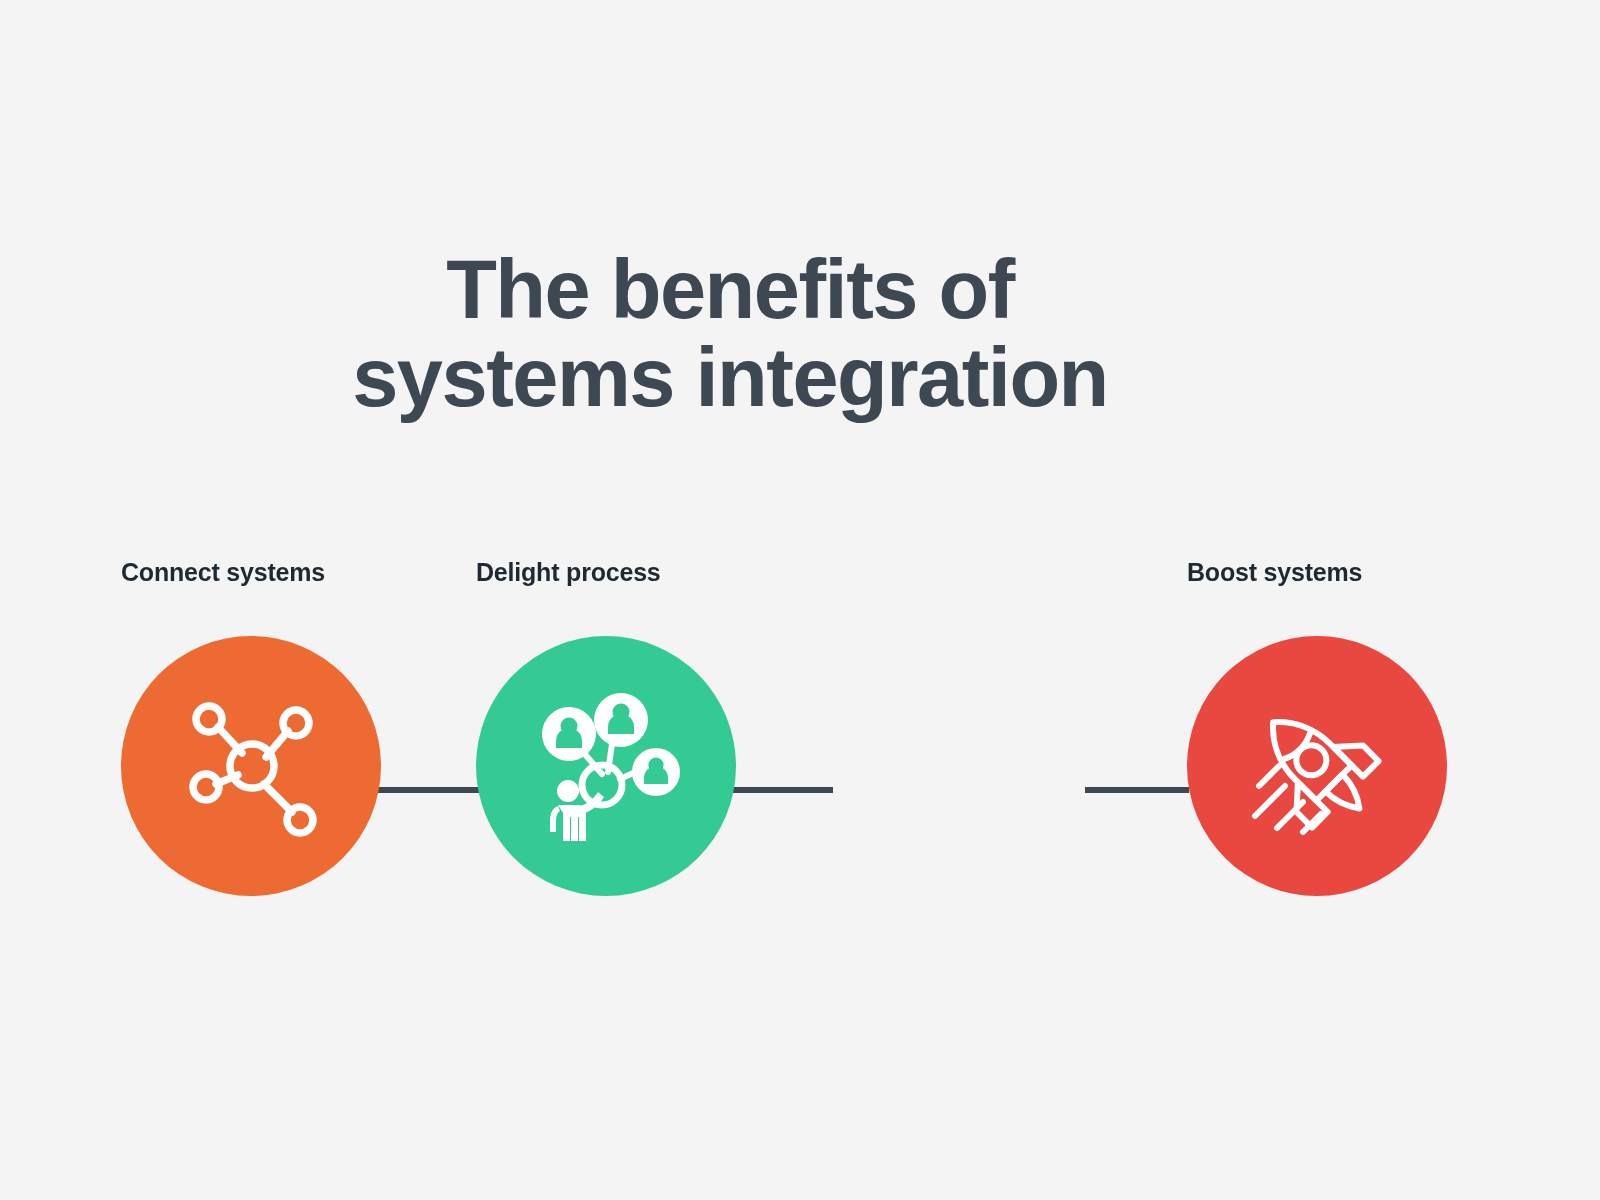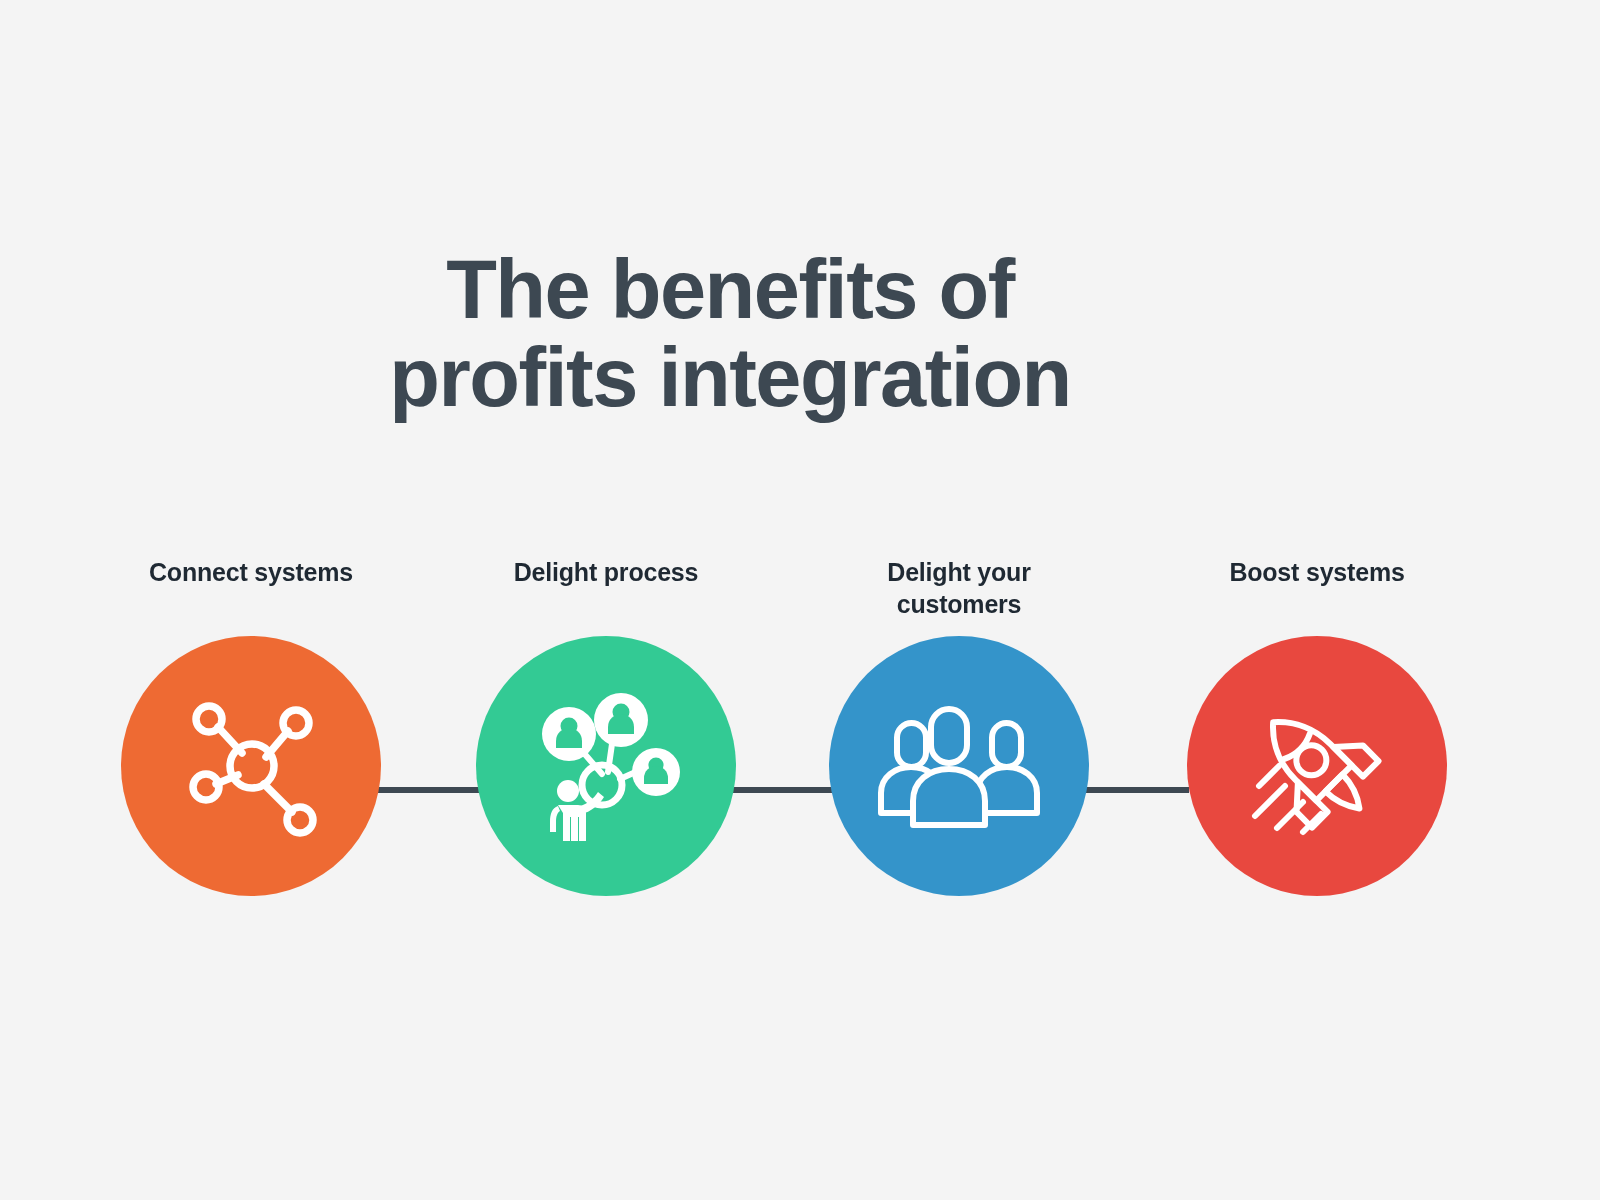--- a/index.html
+++ b/index.html
@@ -59,21 +59,20 @@
   }
   .connector.c1 { left: 378px;  width: 102px; }
   .connector.c2 { left: 732px;  width: 101px; }
   .connector.c3 { left: 1085px; width: 104px; }
 
   
   .step {
     position: absolute;
     width: 300px;
     top: 556px;
-    text-align: center;
   }
   .step.s1 { left: 101px; }
   .step.s2 { left: 456px; }
   .step.s3 { left: 809px; }
   .step.s4 { left: 1167px; }
 
   .step-label {
     display: block;
     font-family: "Liberation Sans", sans-serif;
     font-weight: 700;
@@ -110,21 +109,21 @@
   .c-blue   { background: #3494ca; }
   .c-red    { background: #e8483f; }
 </style>
 </head>
 <body>
 
 <div id="infographic">
 
   <div class="title-block">
     <span class="title-line">The benefits of</span>
-    <span class="title-line">profits integration</span>
+    <span class="title-line">systems integration</span>
   </div>
 
   <div class="steps">
 
     <div class="connector c1"></div>
     <div class="connector c2"></div>
     <div class="connector c3"></div>
 
     <div class="step s1">
       <span class="step-label">Connect systems</span>
@@ -183,44 +182,20 @@
               <circle cx="42" cy="105" r="11"></circle>
               <path d="M32 119 h20 a8 8 0 0 1 8 8 v28 h-7 v-24 h-1 v24 h-7 v-24 h-1 v24 h-7 v-28 z"></path>
               <path d="M32 120 c-6 2 -8 8 -8 16 v10 h6 v-10 c0 -5 1 -9 4 -11 z"></path>
               <path d="M54 120 c8 -2 14 -8 18 -14 l6 5 c-5 8 -13 15 -23 17 z"></path>
             </g>
           </svg>
         </span>
       </div>
     </div>
 
-    <div class="step s3">
-      <span class="step-label">Delight your customers</span>
-      <div class="circle c-blue">
-        <span>
-          <svg width="180" height="130" viewBox="0 0 180 130" fill="#3494ca" stroke="#ffffff" stroke-width="6" stroke-linejoin="round">
-
-            <g>
-              <path d="M12 112 v-20 c0 -16 14 -26 30 -26 s30 10 30 26 v20 z"></path>
-              <rect x="28" y="22" width="29" height="44" rx="14.5"></rect>
-            </g>
-
-            <g>
-              <path d="M108 112 v-20 c0 -16 14 -26 30 -26 s30 10 30 26 v20 z"></path>
-              <rect x="123" y="22" width="29" height="44" rx="14.5"></rect>
-            </g>
-
-            <g>
-              <path d="M44 124 v-24 c0 -20 16 -32 36 -32 s36 12 36 32 v24 z"></path>
-              <rect x="62" y="8" width="36" height="54" rx="18"></rect>
-            </g>
-          </svg>
-        </span>
-      </div>
-    </div>
 
     <div class="step s4">
       <span class="step-label">Boost systems</span>
       <div class="circle c-red">
         <span>
           <svg width="160" height="160" viewBox="0 0 160 160" fill="none" stroke="#ffffff" stroke-width="6" stroke-linecap="round" stroke-linejoin="round">
             <g transform="rotate(-45 80 80)">
 
               <path d="M80 18 c16 14 25 34 25 56 v30 h-50 v-30 c0 -22 9 -42 25 -56 z"></path>
 

